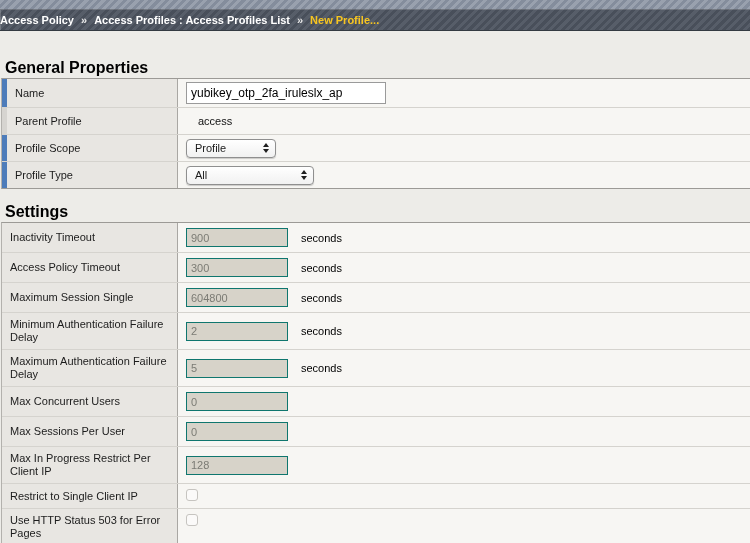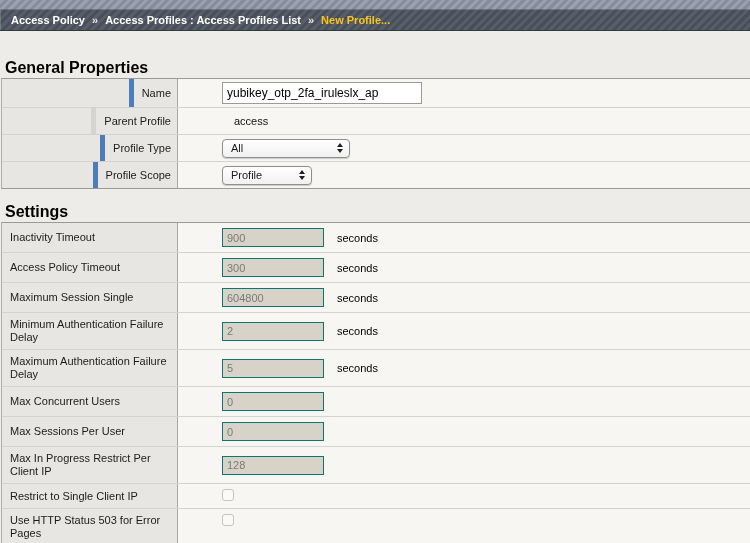--- a/index.html
+++ b/index.html
@@ -15,21 +15,20 @@
     height:9px;
     background:repeating-linear-gradient(135deg,#99a1ae 0 3px,#848d9c 3px 6px);
   }
   .breadcrumb{
     height:21px;
     background-color:#4e5561;
     background-image:repeating-linear-gradient(135deg,rgba(255,255,255,0.05) 0 3px,rgba(0,0,0,0.07) 3px 6px);
     border-bottom:1px solid #343a42;
     box-shadow:inset 1px 1px 0 rgba(255,255,255,0.18);
     display:flex;align-items:center;
-    padding-left:11px;
     white-space:nowrap;
   }
   .bc-item{color:#ffffff;font-weight:bold;font-size:11px;}
   .bc-item.bc-current{color:#f7c520;}
   .bc-sep{color:#e8e8e8;font-weight:bold;margin:0 7px;font-size:11px;}
   
   .content{padding:30px 0 0 1px;}
   .section-title{
     font-size:16px;font-weight:bold;color:#000;
     margin:0 0 3px 4px;line-height:14px;
@@ -48,29 +47,28 @@
   .st .row{min-height:29px;}
   .st .row.cb-row{min-height:24px;}
   .cell-label{
     width:176px;min-width:176px;box-sizing:border-box;
     background:#e8e6e2;
     border-right:1px solid #a9a7a3;
     display:flex;align-items:center;
     padding:5px 6px 5px 8px;
     line-height:13px;color:#1c1c1c;
   }
-  .gp .cell-label{padding-left:0;justify-content:flex-end;}
+  .gp .cell-label{padding-left:0;}
   .accent{width:5px;align-self:stretch;margin:-5px 8px -5px 0;flex:none;}
   .accent-blue{background:#4d7cba;}
   .accent-gray{background:#d6d4d0;}
   .cell-value{
     flex:1;background:#f7f6f3;
     display:flex;align-items:center;
     padding:3px 6px 3px 8px;
-    margin-left:36px;
   }
   .cb-row .cell-value{align-items:flex-start;padding-top:5px;}
   .static-val{margin-left:12px;color:#111;}
   
   input.txt{
     width:190px;height:16px;
     border:1px solid #9a9a9a;background:#ffffff;
     font-family:"Liberation Sans","DejaVu Sans",sans-serif;
     font-size:12px;color:#000;padding:2px 4px;margin:0;
   }
@@ -130,47 +128,47 @@
           <span class="accent accent-gray"></span>
           <span class="label-text">Parent Profile</span>
         </div>
         <div class="cell-value">
           <span class="static-val">access</span>
         </div>
       </div>
       <div class="row">
         <div class="cell-label">
           <span class="accent accent-blue"></span>
+          <span class="label-text">Profile Scope</span>
+        </div>
+        <div class="cell-value">
+          <div class="mac-select compact">
+            <span class="sel-label">Profile</span>
+            <span class="sel-arrows">
+              <i class="up"></i>
+              <i class="down"></i>
+            </span>
+          </div>
+        </div>
+      </div>
+      <div class="row">
+        <div class="cell-label">
+          <span class="accent accent-blue"></span>
           <span class="label-text">Profile Type</span>
         </div>
         <div class="cell-value">
           <div class="mac-select">
             <span class="sel-label">All</span>
             <span class="sel-arrows">
               <i class="up"></i>
               <i class="down"></i>
             </span>
           </div>
         </div>
       </div>
-      <div class="row">
-        <div class="cell-label">
-          <span class="accent accent-blue"></span>
-          <span class="label-text">Profile Scope</span>
-        </div>
-        <div class="cell-value">
-          <div class="mac-select compact">
-            <span class="sel-label">Profile</span>
-            <span class="sel-arrows">
-              <i class="up"></i>
-              <i class="down"></i>
-            </span>
-          </div>
-        </div>
-      </div>
     </div>
 
   <div class="section-title second">Settings</div>
   <div class="tbl st" id="st-rows">
       <div class="row">
         <div class="cell-label">
           <span class="label-text">Inactivity Timeout</span>
         </div>
         <div class="cell-value">
           <input class="dis" type="text" disabled="" value="900" style="">

